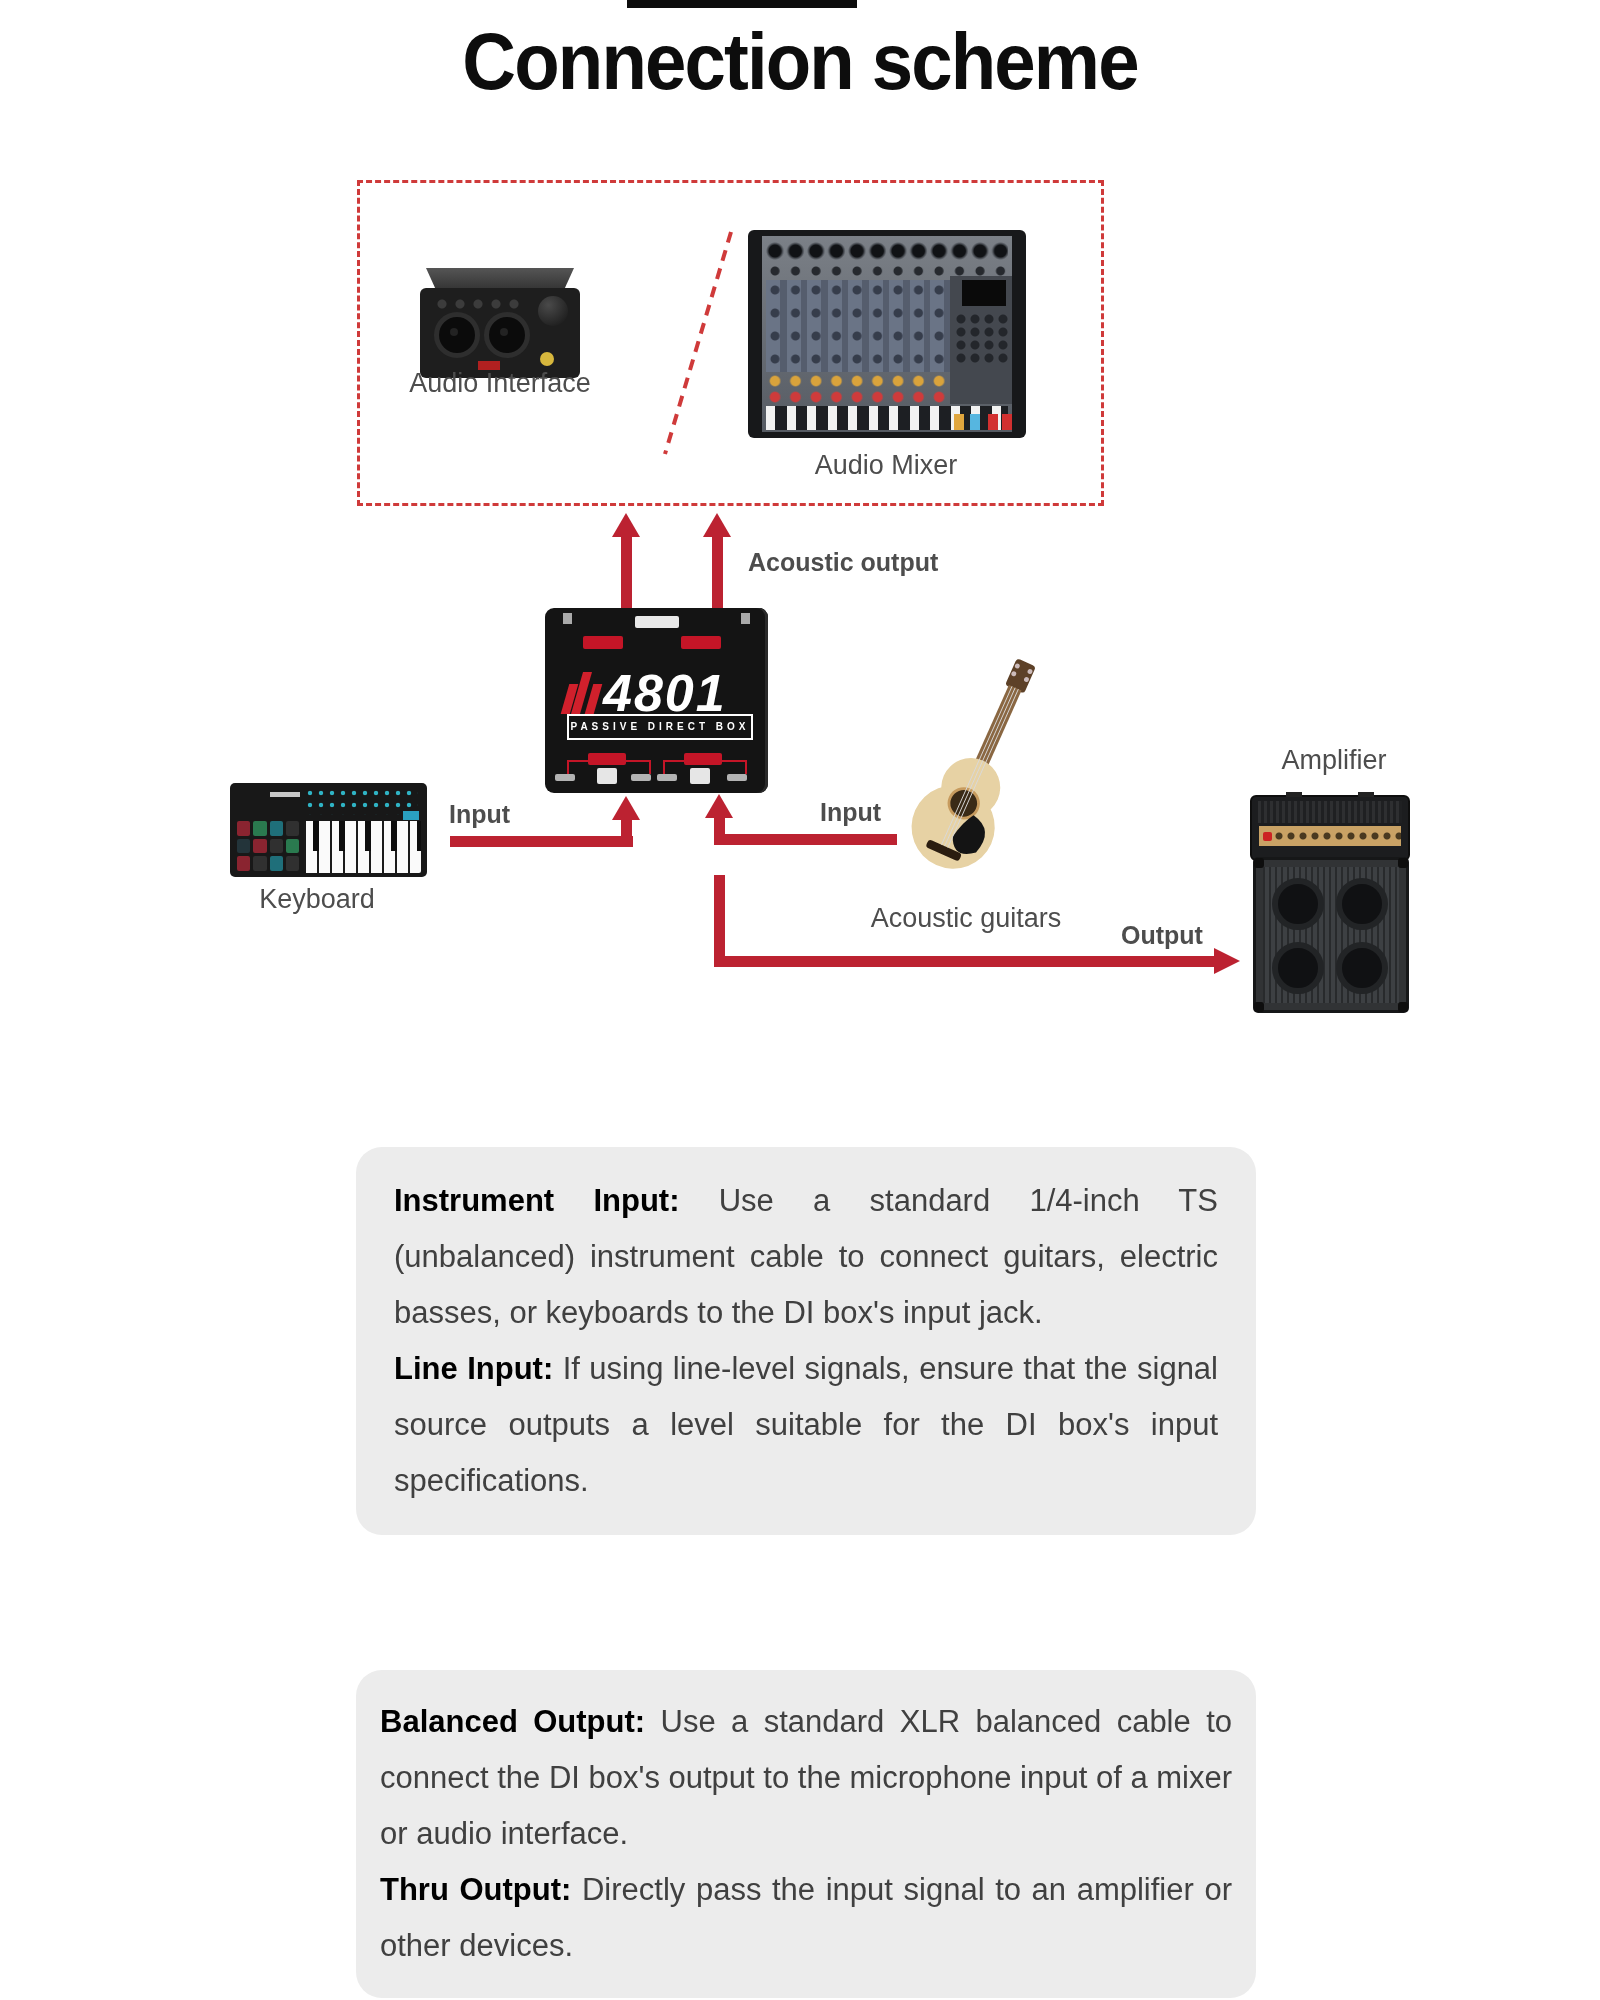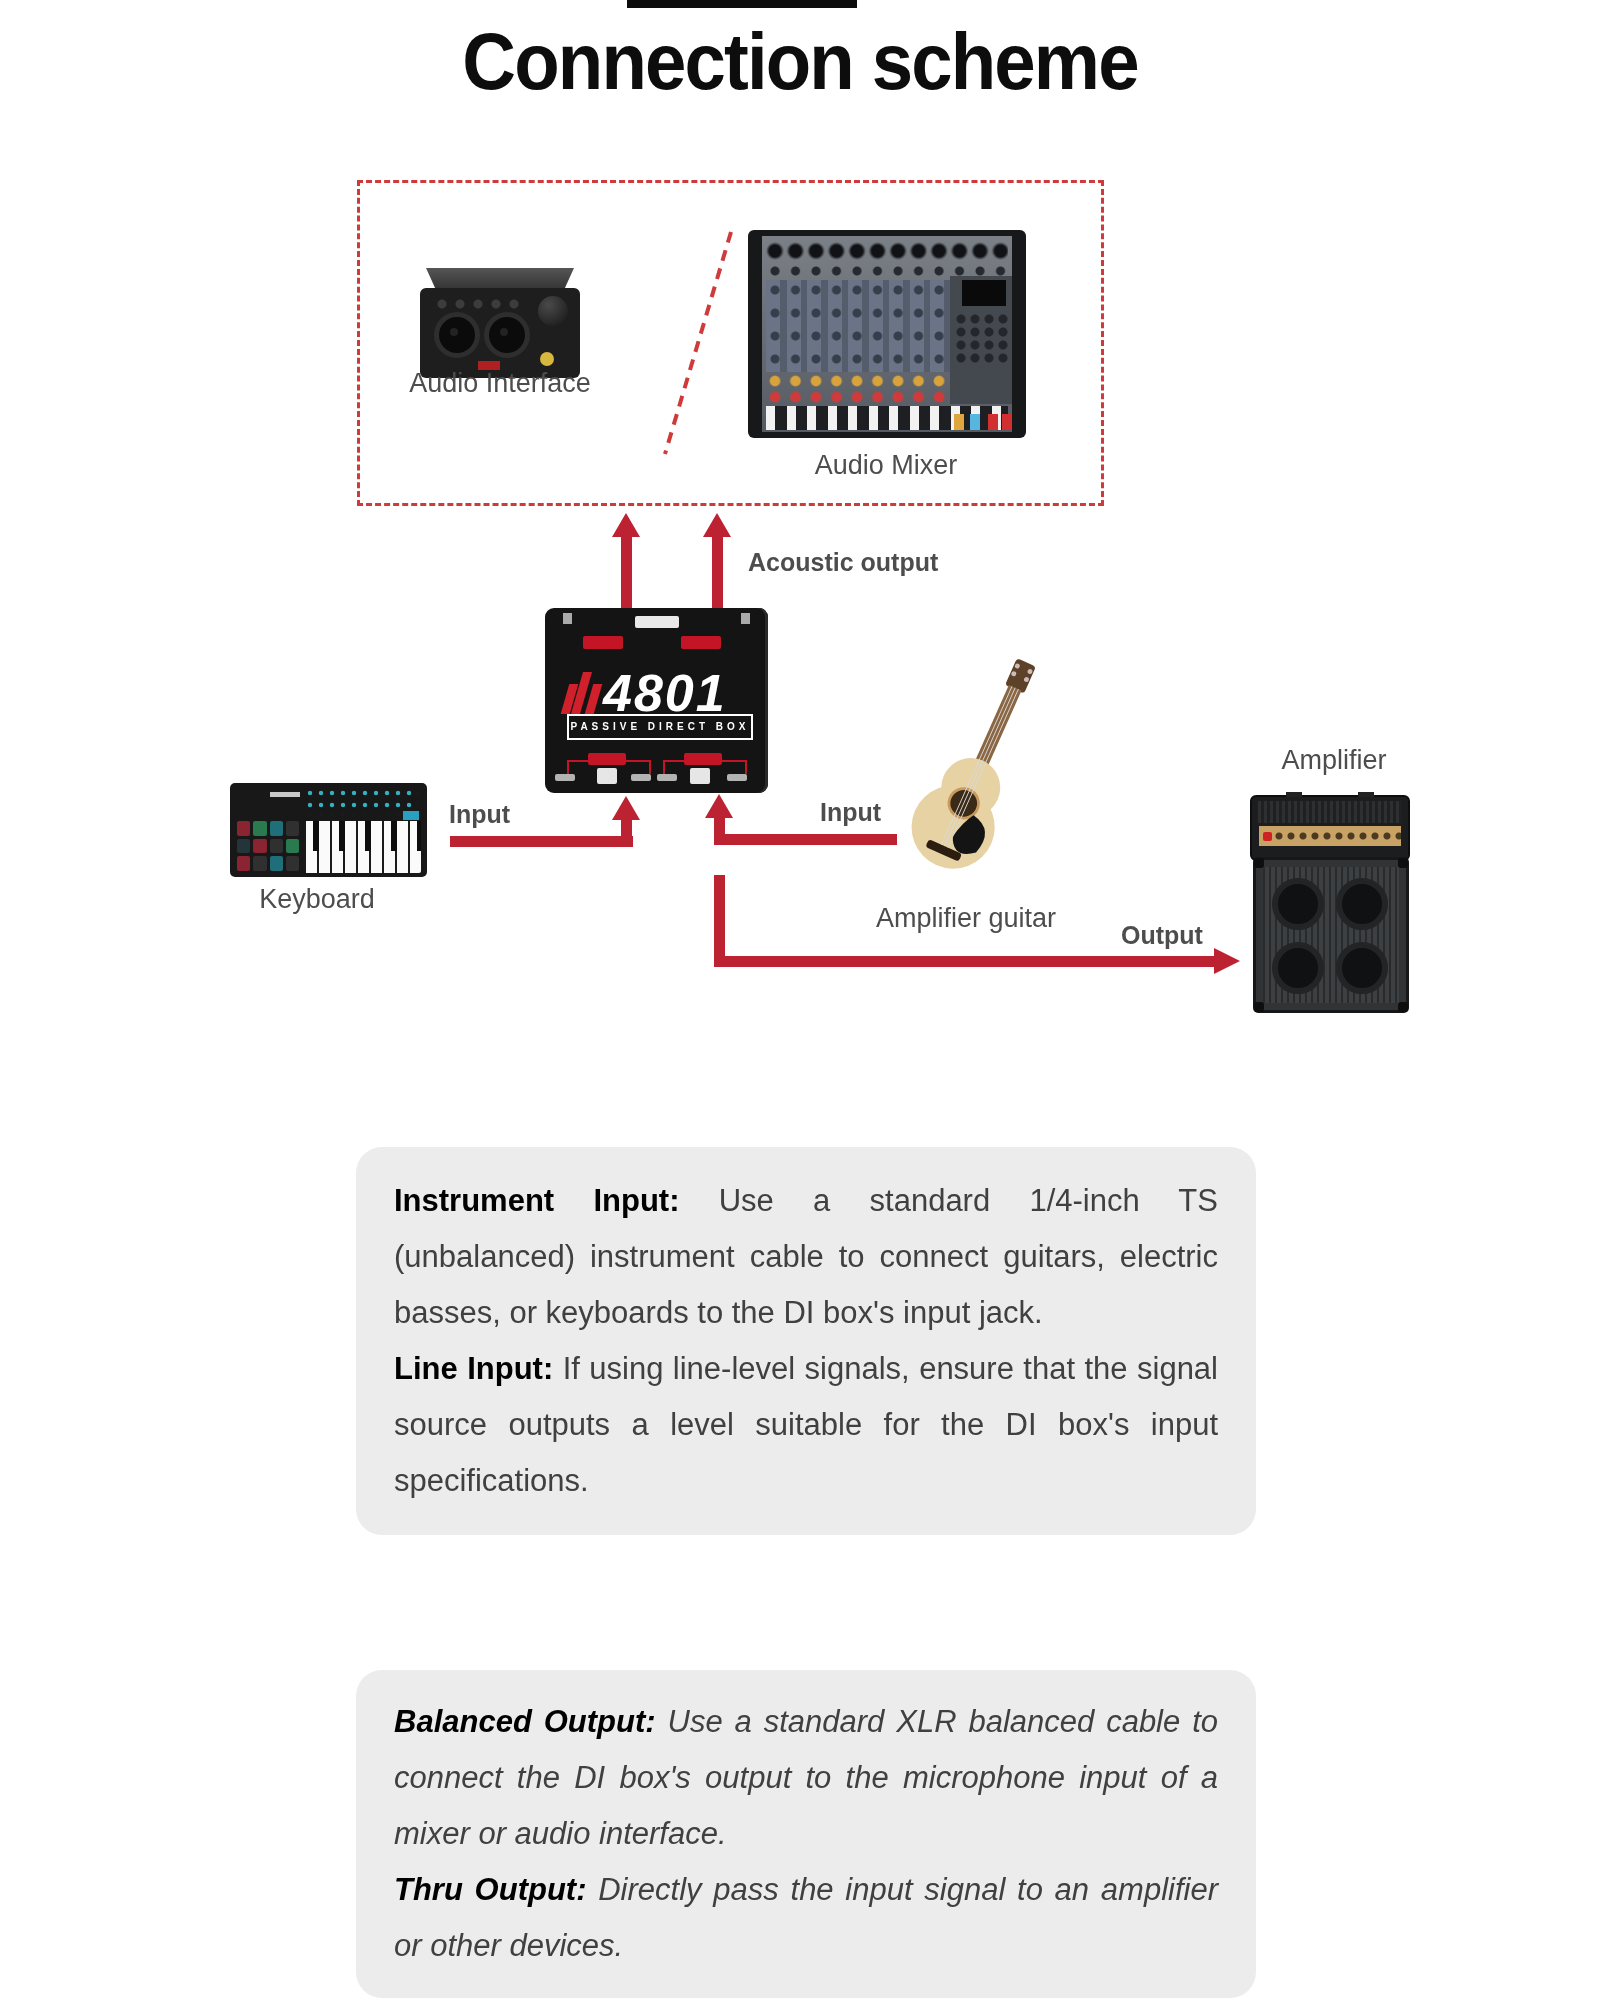--- a/index.html
+++ b/index.html
@@ -255,21 +255,21 @@
     </g>
     <circle cx="50" cy="91" r="8.5" fill="#3a2a16" stroke="#c79b5e" stroke-width="1.6"></circle>
     <path d="M58 95 q 15 3 10 19 q -11 9 -16 -3 q 2 -10 6 -16 z" fill="#141414"></path>
     <rect x="40" y="118" width="21" height="5" rx="2" fill="#2b1d10"></rect>
     <g stroke="#d9d9d9" stroke-width="0.5">
       <line x1="48" y1="18" x2="48" y2="118"></line>
         <line x1="50" y1="18" x2="50" y2="118"></line>
         <line x1="52" y1="18" x2="52" y2="118"></line>
     </g>
   </svg>
-  <div class="abs dev-label" style="left:866px;top:903px;width:200px;">Amplifier guitar</div>
+  <div class="abs dev-label" style="left:866px;top:903px;width:200px;">Acoustic guitars</div>
 
   <div class="abs shaft" style="left:714px;top:875px;width:11px;height:92px;"></div>
   <div class="abs shaft" style="left:714px;top:956px;width:500px;height:11px;"></div>
   <div class="abs ah-right" style="left:1214px;top:948px;"></div>
   <div class="abs arrow-label" style="left:1121px;top:921px;">Output</div>
 
   <div class="abs dev-label" style="left:1234px;top:745px;width:200px;">Amplifier</div>
   <div class="abs amp-head">
     <span class="foot" style="left:34px;"></span>
     <span class="foot" style="right:34px;"></span>
@@ -287,18 +287,18 @@
     <span class="corner" style="right:-2px;top:-2px;"></span>
     <span class="corner" style="left:-2px;bottom:-2px;"></span>
     <span class="corner" style="right:-2px;bottom:-2px;"></span>
   </div>
 
   <div class="gbox" style="top:1147px;">
     <p><b>Instrument Input:</b> <span>Use a standard 1/4-inch TS (unbalanced) instrument cable to connect guitars, electric basses, or keyboards to the DI box's input jack.</span></p>
     <p><b>Line Input:</b> <span>If using line-level signals, ensure that the signal source outputs a level suitable for the DI box's input specifications.</span></p>
   </div>
 
-  <div class="gbox" style="top:1670px;padding:24px 38px;font-style:italic;">
+  <div class="gbox" style="top:1670px;padding:24px 24px;">
     <p><b>Balanced Output:</b> <span>Use a standard XLR balanced cable to connect the DI box's output to the microphone input of a mixer or audio interface.</span></p>
     <p><b>Thru Output:</b> <span>Directly pass the input signal to an amplifier or other devices.</span></p>
   </div>
 
 </div>
 
 </body></html>

